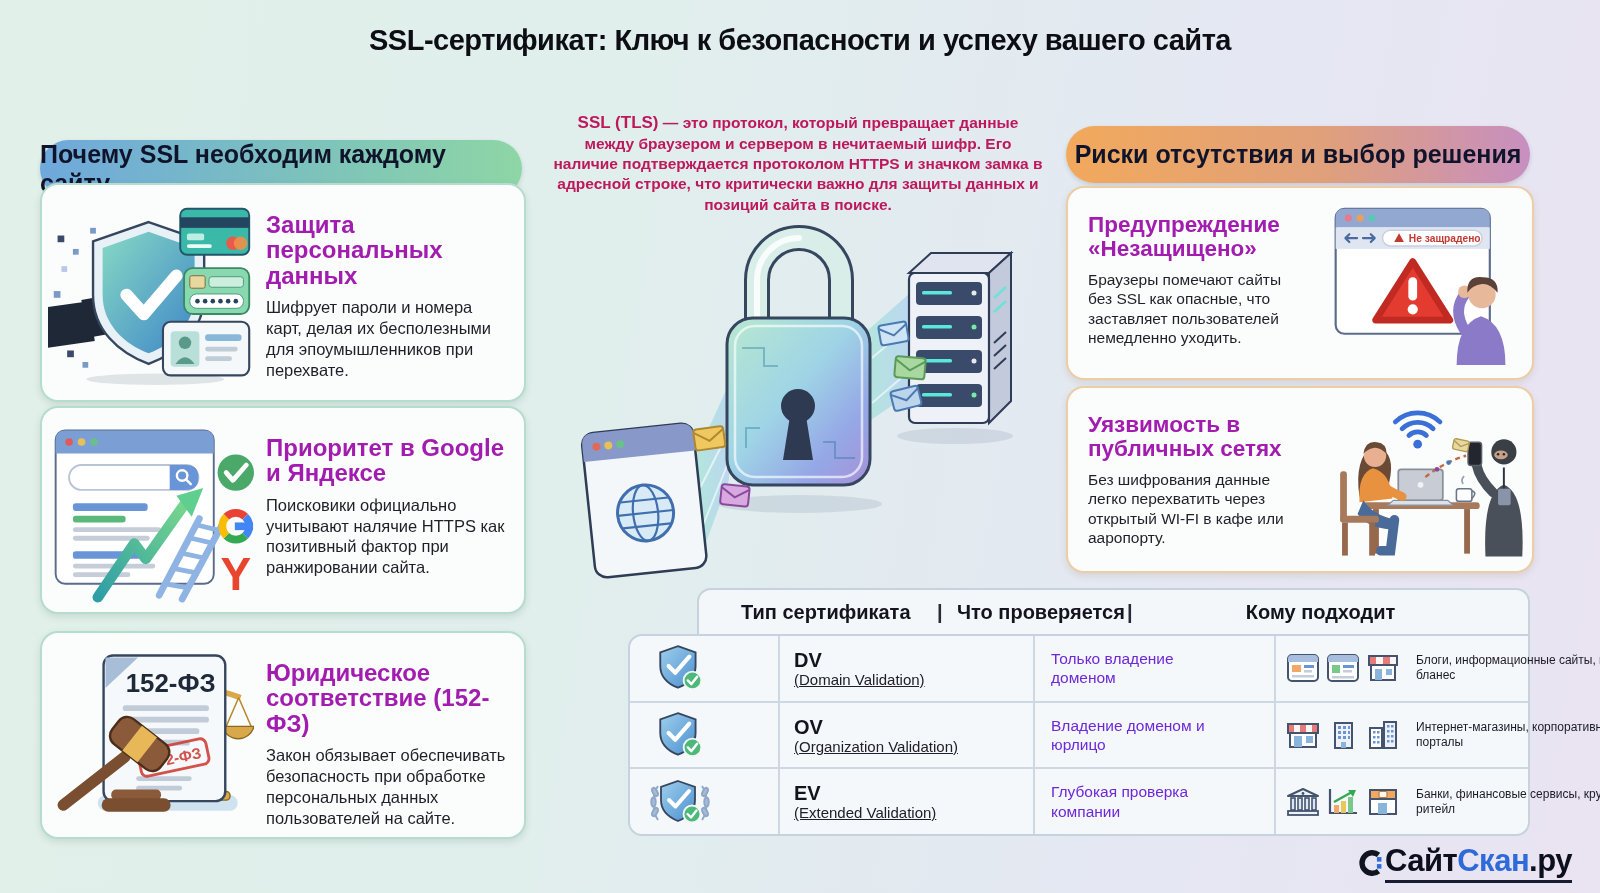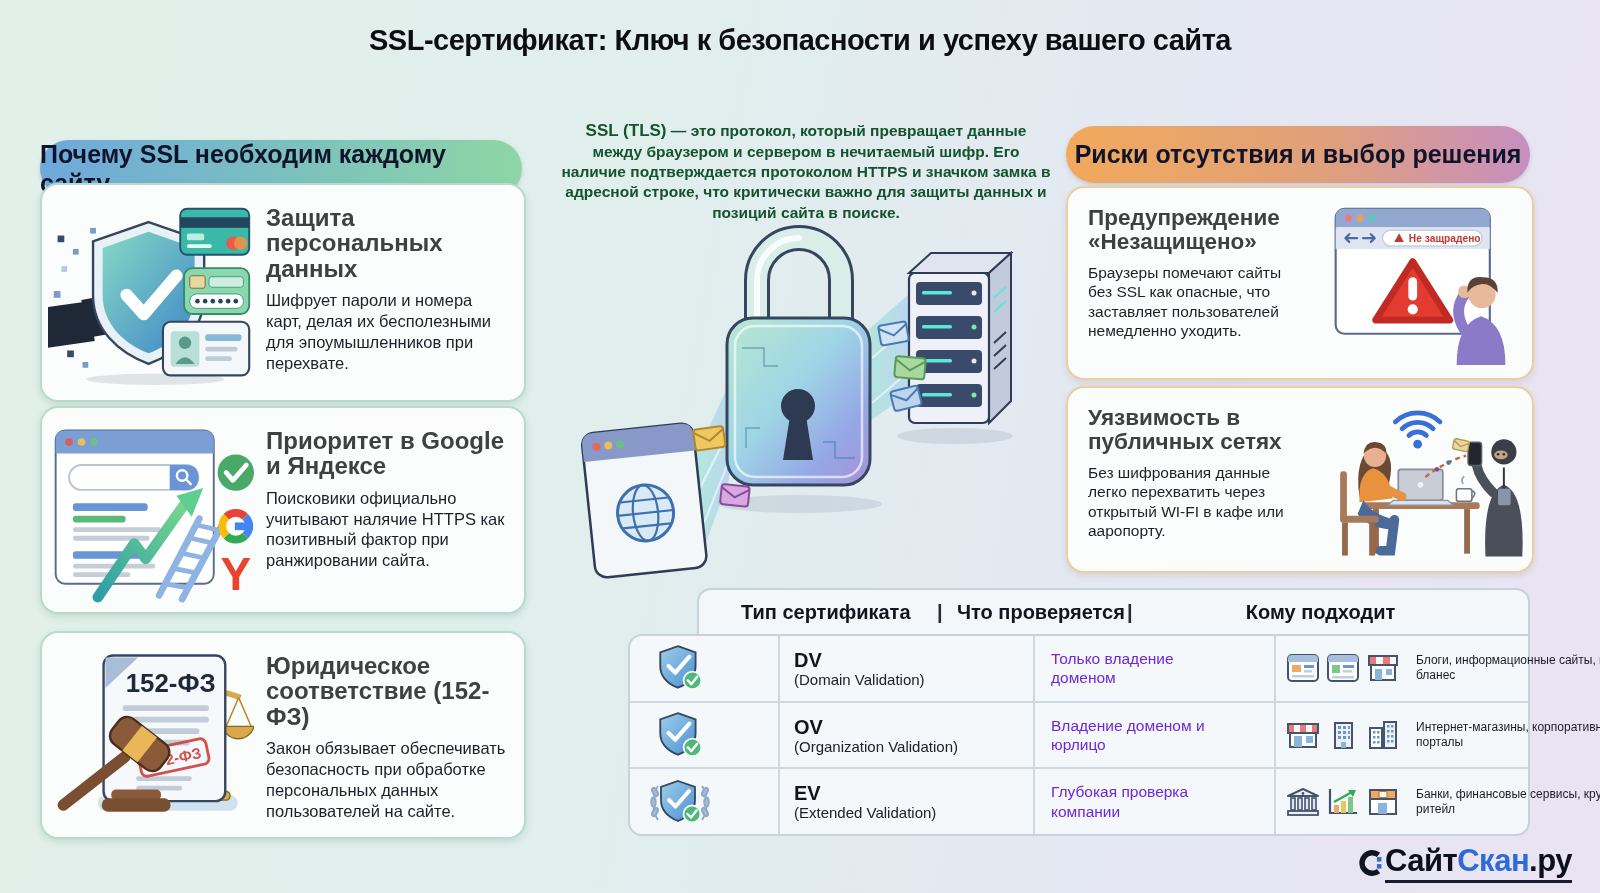--- a/index.html
+++ b/index.html
@@ -11,43 +11,43 @@
     color:#0d0d14;letter-spacing:-0.5px;}
   .pill{height:57px;border-radius:29px;display:flex;align-items:center;justify-content:center;
     font-size:25px;font-weight:bold;color:#10142b;box-shadow:0 2px 4px rgba(60,70,90,.18);}
   #pill-left{left:40px;top:140px;width:482px;background:linear-gradient(90deg,#6fa8dc,#7cc2bc 55%,#8ed6a5);}
   #pill-right{left:1066px;top:126px;width:464px;background:linear-gradient(90deg,#f2a95c,#e0a07a 55%,#c78fc0);}
   .card{position:absolute;background:#fbfdfc;border:2px solid #b5ddcd;border-radius:18px;
     box-shadow:0 3px 7px rgba(60,90,80,.14);display:flex;overflow:hidden;}
   .card.warm{border-color:#eccda6;box-shadow:0 3px 7px rgba(120,90,60,.14);}
   .card .illus{flex:none;display:flex;align-items:center;justify-content:center;}
   .card .txt{flex:1;padding:16px 14px 10px 6px;}
-  .card .txt h3{margin:4px 0 9px;font-size:24px;line-height:1.06;color:#404040;}
+  .card .txt h3{margin:11px 0 9px;font-size:24px;line-height:1.06;color:#a21caf;}
   .card .txt p{margin:0;font-size:16.5px;line-height:1.26;color:#1f1f28;}
   .card.warm .txt{padding:14px 4px 10px 20px;}
   .card.warm .txt h3{font-size:22.5px;}
   .card.warm .txt p{font-size:15.5px;}
   #intro{left:548px;top:108px;width:492px;text-align:center;font-size:15.5px;line-height:1.3;
-    font-weight:600;color:#14532d;margin:12px;}
+    font-weight:600;color:#be185d;margin:4px;}
   #intro b{font-size:17px;}
   
   #thead{left:697px;top:588px;width:833px;height:46px;background:#f3f7fa;border:2px solid #c6d2dd;
     border-bottom:none;border-radius:14px 14px 0 0;display:flex;align-items:center;
     padding-left:42px;box-sizing:border-box;font-size:20px;font-weight:bold;color:#14141e;}
   #thead .h1{width:196px;} #thead .d{width:16px;color:#2a2a36;} #thead .h2{width:170px;margin-left:4px;}
   #thead .h3{flex:1;text-align:center;padding-right:30px;}
   #tbody{left:628px;top:634px;width:902px;height:202px;background:#f5f8fb;border:2px solid #c6d2dd;
     border-radius:14px 0 14px 14px;box-sizing:border-box;display:flex;flex-direction:column;}
   .trow{flex:1;display:grid;grid-template-columns:100px 207px 193px 1fr;align-items:center;gap:48px;}
   .trow + .trow{border-top:2px solid #cdd8e2;}
   .tc{height:100%;display:flex;align-items:center;box-sizing:border-box;}
   .tc-icon{justify-content:center;}
   .tc-type{border-left:2px solid #cdd8e2;padding-left:14px;flex-direction:column;align-items:flex-start;justify-content:center;}
   .tc-type .tname{font-size:20px;font-weight:bold;color:#14141e;line-height:1.1;}
-  .tc-type .tfull{font-size:15px;color:#20202a;}
+  .tc-type .tfull{font-size:15px;color:#20202a;text-decoration:underline;}
   .tc-check{border-left:2px solid #cdd8e2;padding-left:16px;padding-right:8px;font-size:15.5px;
     font-weight:500;line-height:1.25;color:#6d28d9;}
   .tc-aud{border-left:2px solid #cdd8e2;padding-left:10px;gap:6px;}
   .tc-aud .aud-text{font-size:12px;font-weight:500;line-height:1.25;color:#1c1c26;margin-left:10px;width:250px;}
   .aud-icons{display:flex;gap:6px;align-items:center;}
   
   #logo{right:28px;top:843px;display:flex;align-items:center;gap:1px;}
   #logo .wordmark{font-size:31px;font-weight:bold;color:#0c0f1e;border-bottom:3px solid #181c30;
     padding-bottom:1px;letter-spacing:-0.5px;}
   #logo .wordmark .blue{color:#2e6bd8;}

